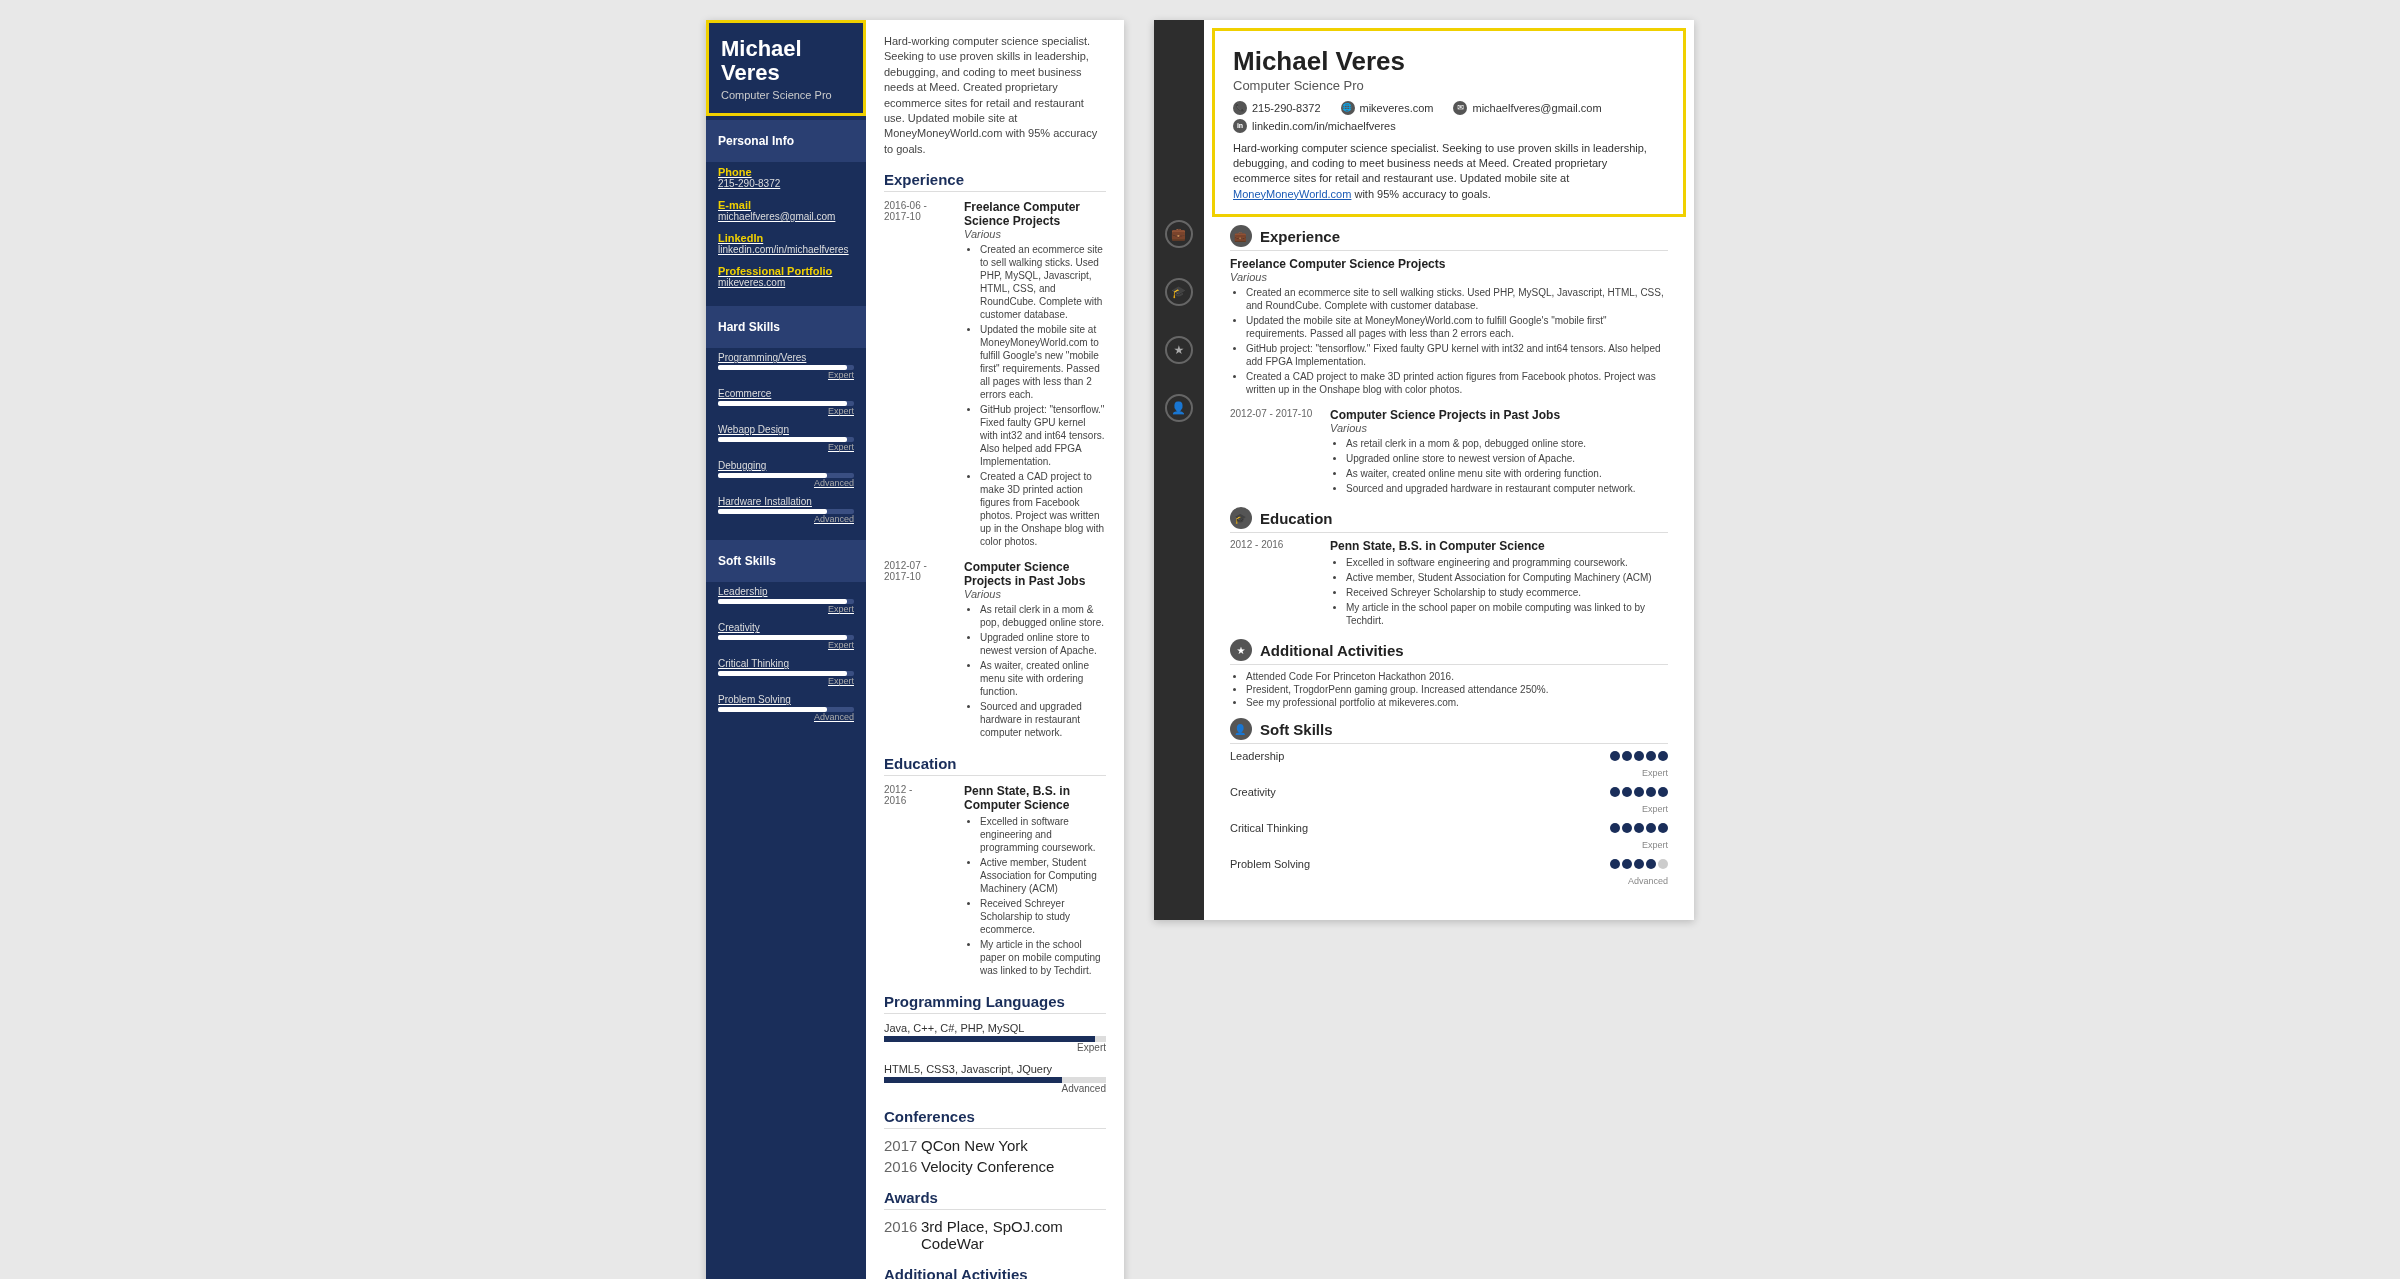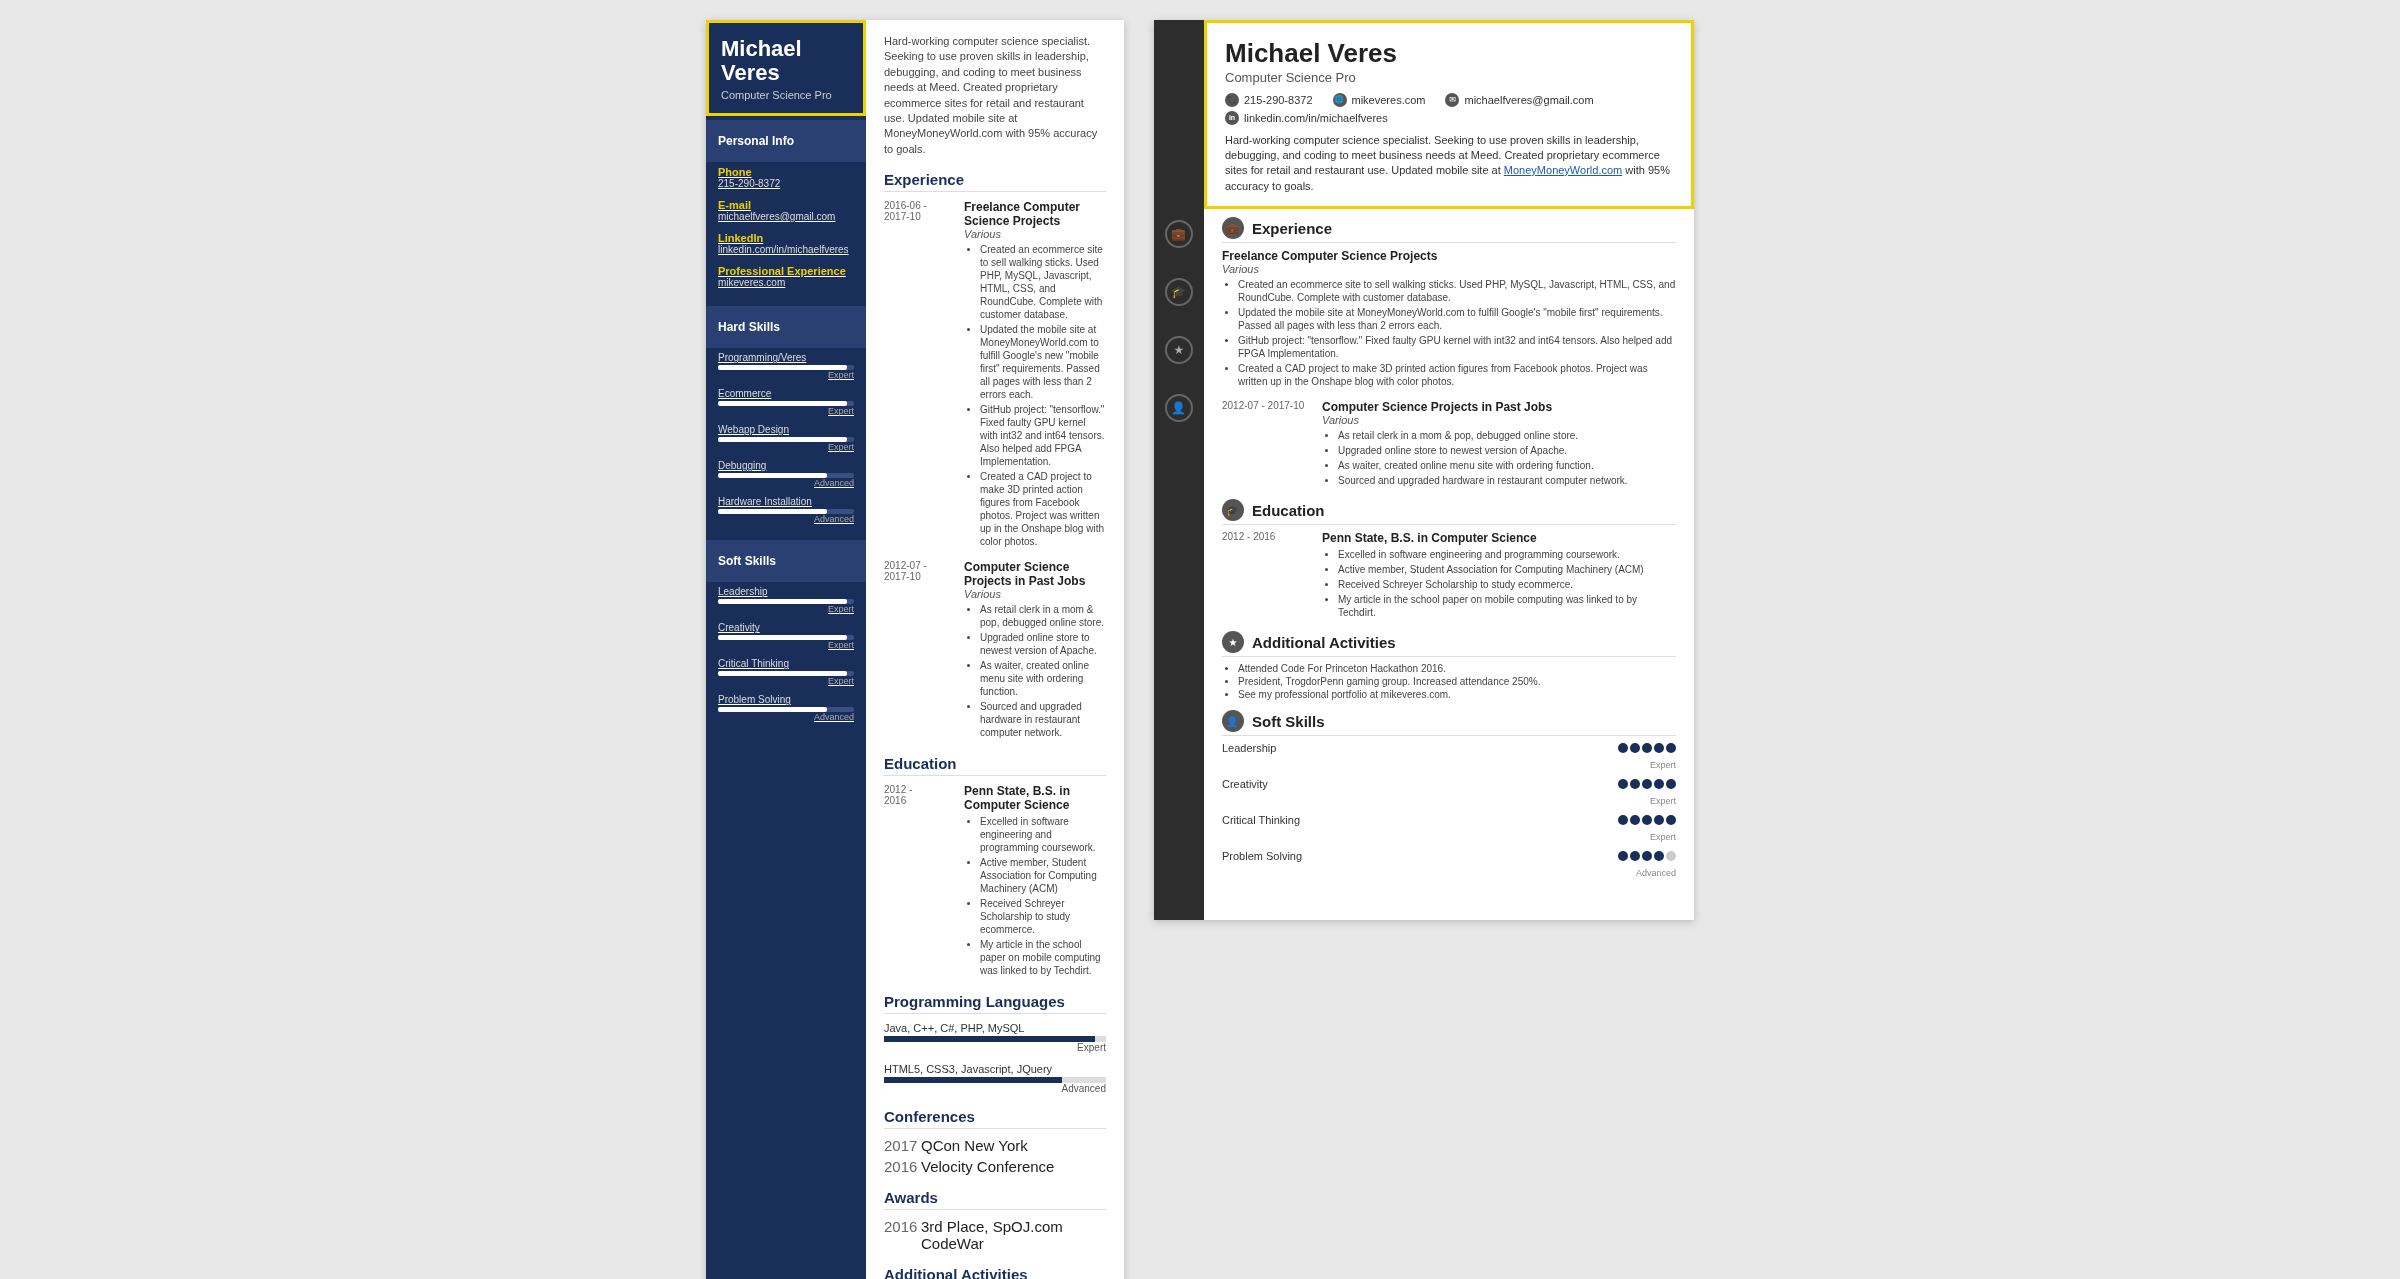--- a/index.html
+++ b/index.html
@@ -262,21 +262,21 @@
       border: 2px solid #666;
       display: flex;
       align-items: center;
       justify-content: center;
       color: #aaa;
       font-size: 12px;
     }
 
     .resume2-main {
       flex: 1;
-      padding: 0;
+      padding: 8px;
     }
 
     .r2-header {
       border: 3px solid #f0d000;
       padding: 16px 18px 12px;
       margin-bottom: 0;
     }
 
     .r2-name {
       font-size: 26px;
@@ -465,21 +465,21 @@
       </div>
       <div class="sidebar-info-item">
         <div class="sidebar-info-label">E-mail</div>
         <div class="sidebar-info-value">michaelfveres@gmail.com</div>
       </div>
       <div class="sidebar-info-item">
         <div class="sidebar-info-label">LinkedIn</div>
         <div class="sidebar-info-value">linkedin.com/in/michaelfveres</div>
       </div>
       <div class="sidebar-info-item">
-        <div class="sidebar-info-label">Professional Experience</div>
+        <div class="sidebar-info-label">Professional Portfolio</div>
         <div class="sidebar-info-value">mikeveres.com</div>
       </div>
     </div>
 
     <div class="sidebar-section-header">Hard Skills</div>
     <div class="sidebar-content">
 
       <div id="r1-hard-skills">
     <div class="skill-item">
       <div class="skill-name">Programming/Veres</div>

